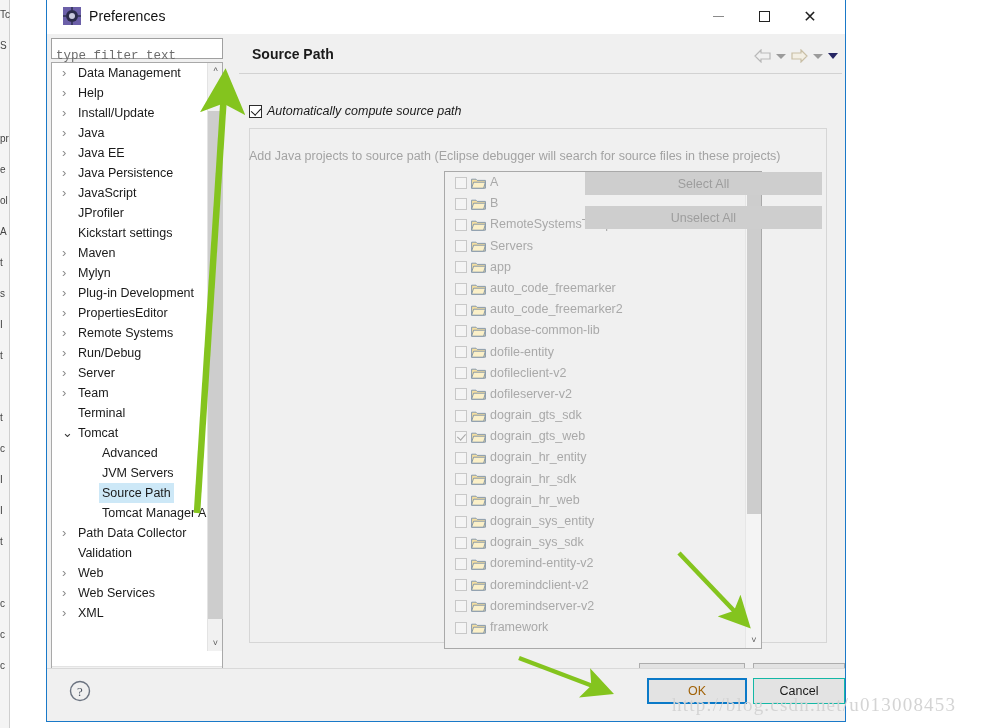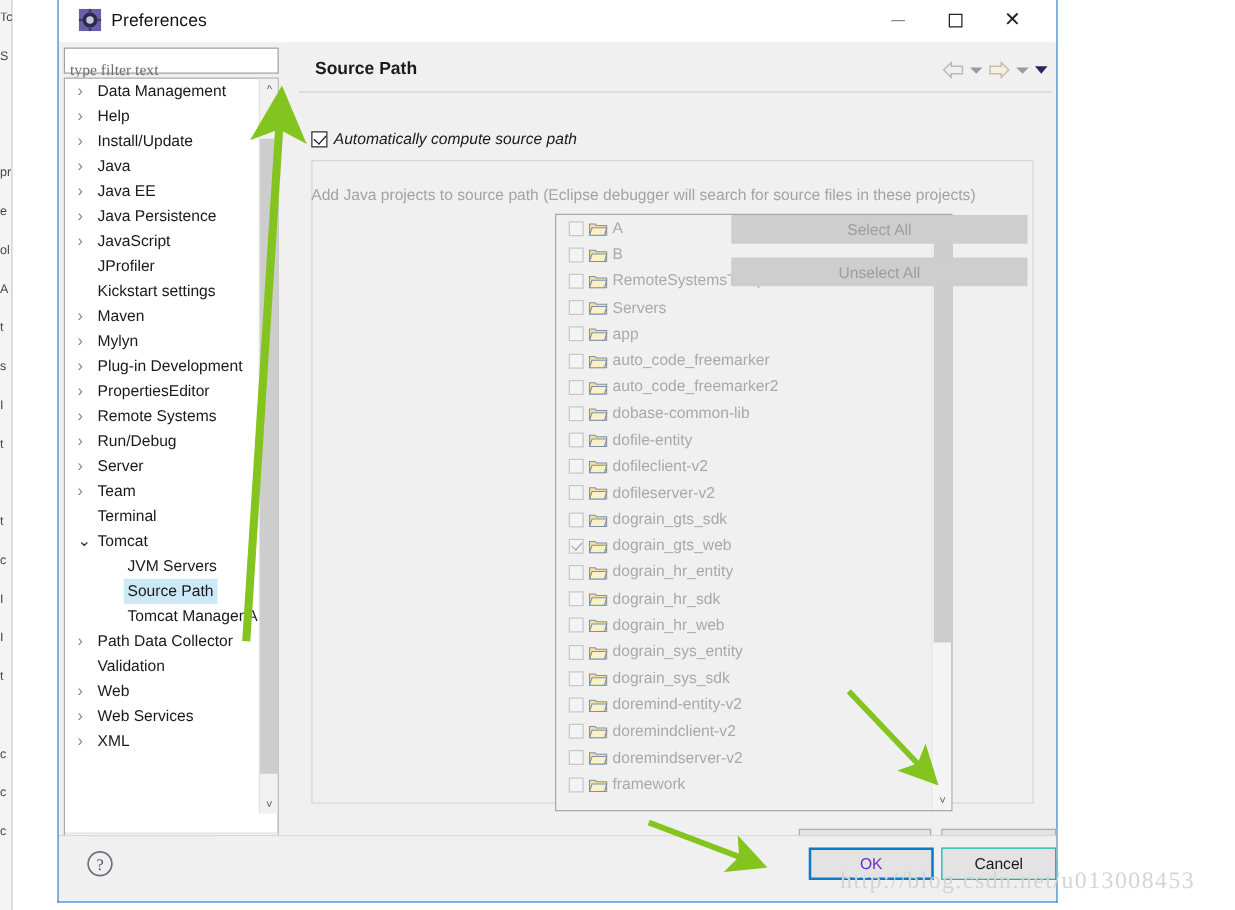--- a/index.html
+++ b/index.html
@@ -71,21 +71,21 @@
   .dlg-body { position:absolute; left:0; top:34px; width:798px; height:634px; background:#f0f0f0; }
 
   
   .filter-box {
     position:absolute; left:4px; top:4px; width:172px; height:21px;
     background:#ffffff; border:1px solid #a0a0a0;
   }
   .filter-box input {
     width:100%; height:100%; border:none; outline:none;
     padding:17px 4px; font-size:12.5px; color:#222;
-    font-family:Liberation Serif, serif; background:transparent;
+    font-family:Liberation Mono, monospace; background:transparent;
   }
   .filter-box input::placeholder { color:#6d6d6d; }
 
   
   .tree-wrap {
     position:absolute; left:4px; top:28px; width:172px; height:622px;
     background:#ffffff; border:1px solid #a9a9a9;
   }
   .tree-list {
     position:absolute; left:0; top:0; width:155px; height:588px;
@@ -231,21 +231,21 @@
   .dlg-sep {
     position:absolute; left:0; top:668px; width:798px; height:1px; background:#d9d9d9;
   }
   .dlg-foot { position:absolute; left:0; top:669px; width:798px; height:52px; background:#f0f0f0; }
   .help-ico { position:absolute; left:22px; top:11px; width:22px; height:22px; }
 
   .btn-ok {
     position:absolute; left:600px; top:678px; width:100px; height:26px;
     background:#e3e3e3; border:2px solid #0b7ac8;
     display:flex; align-items:center; justify-content:center;
-    font-size:12.5px; color:#6d28d9; cursor:default;
+    font-size:12.5px; color:#a16207; cursor:default;
   }
   .btn-cancel {
     position:absolute; left:706px; top:678px; width:92px; height:26px;
     background:#e3e3e3; border:1px solid #14b8a6;
     display:flex; align-items:center; justify-content:center;
     font-size:12.5px; color:#1a1a1a; cursor:default;
   }
 
   
   .anno { position:absolute; left:0; top:0; width:988px; height:728px; pointer-events:none; }
@@ -394,20 +394,23 @@
               <span class="lbl">Team</span>
             </div>
             <div class="tree-item lvl0">
               <span class="lbl">Terminal</span>
             </div>
             <div class="tree-item lvl0">
               <span class="arrow open" style="font-size: 13px;">⌄</span>
               <span class="lbl">Tomcat</span>
             </div>
             <div class="tree-item lvl1">
+              <span class="lbl">Advanced</span>
+            </div>
+            <div class="tree-item lvl1">
               <span class="lbl">JVM Servers</span>
             </div>
             <div class="tree-item lvl1 sel">
               <span class="lbl">Source Path</span>
             </div>
             <div class="tree-item lvl1">
               <span class="lbl">Tomcat Manager A</span>
             </div>
             <div class="tree-item lvl0">
               <span class="arrow" style="font-size: 13px;">›</span>

